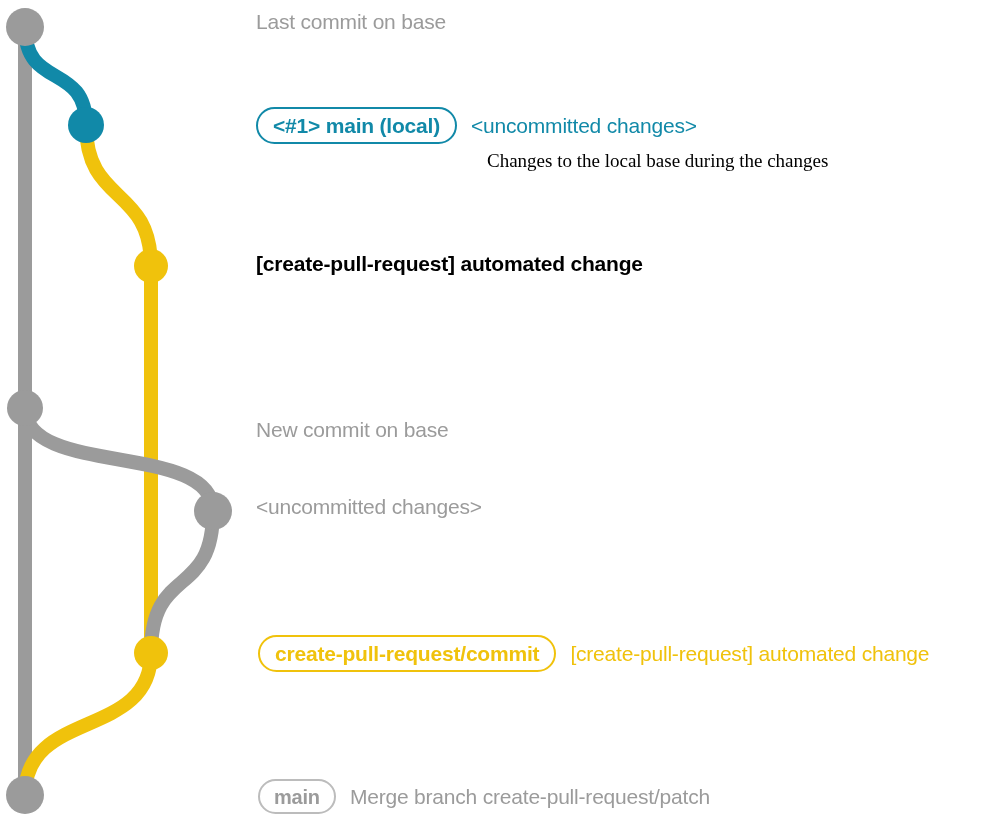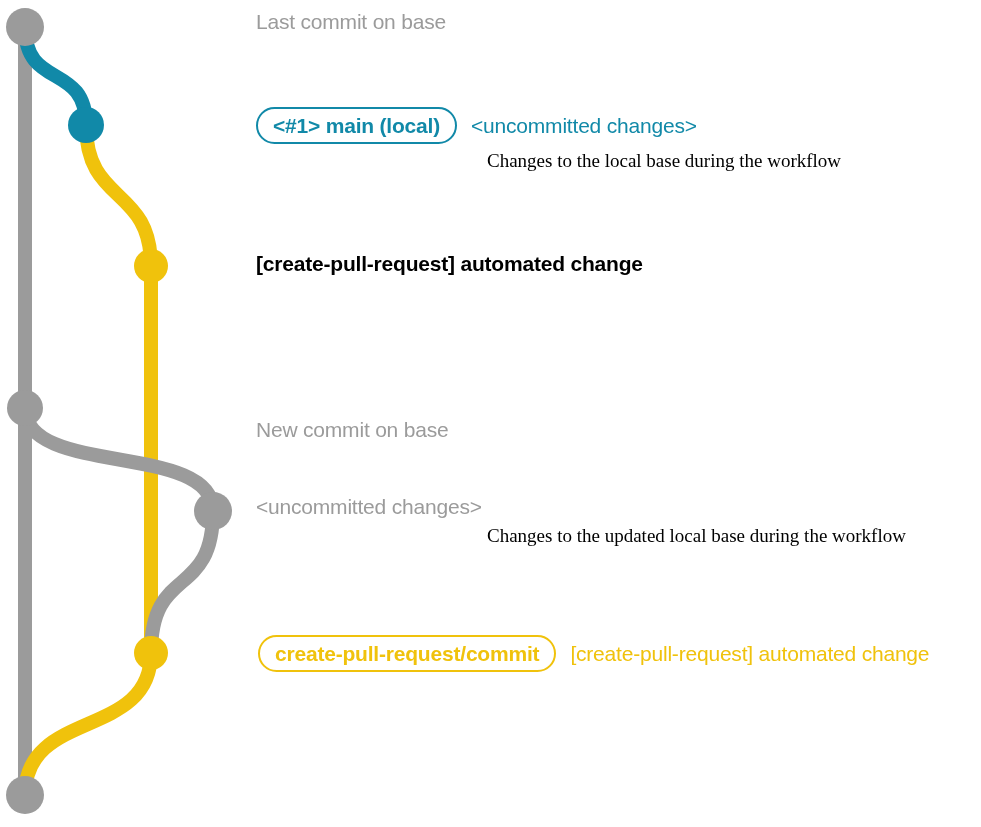--- a/index.html
+++ b/index.html
@@ -151,43 +151,48 @@
     <div class="row-head">
       <span class="heading">Last commit on base</span>
     </div>
   </div>
 
   <div class="row" style="left:256px; top:107px;">
     <div class="row-head">
       <span class="pill pill-blue">&lt;#1&gt; main (local)</span>
       <span class="subject blue">&lt;uncommitted changes&gt;</span>
     </div>
-    <div class="desc" style="margin-left:231px;">Changes to the local base during the workflow</div>
+    <div class="desc" style="margin-left:231px;">Changes to the local base during the changes</div>
   </div>
 
   <div class="row" style="left:256px; top:252px;">
     <div class="row-head">
       <span class="subject-standalone yellow">[create-pull-request] automated change</span>
     </div>
   </div>
 
   <div class="row" style="left:256px; top:418px;">
     <div class="row-head">
       <span class="heading">New commit on base</span>
     </div>
   </div>
 
   <div class="row" style="left:256px; top:495px;">
     <div class="row-head">
       <span class="subject gray">&lt;uncommitted changes&gt;</span>
     </div>
-    <div class="desc" style="margin-left:231px;">Changes to the updated local base during the workflow</div>
   </div>
 
   <div class="row" style="left:258px; top:635px;">
     <div class="row-head">
       <span class="pill pill-yellow">create-pull-request/commit</span>
       <span class="subject yellow">[create-pull-request] automated change</span>
     </div>
   </div>
 
+  <div class="row" style="left:258px; top:779px;">
+    <div class="row-head">
+      <span class="pill pill-gray small">main</span>
+      <span class="subject gray">Merge branch create-pull-request/patch</span>
+    </div>
+  </div>
 
 </div>
 
 </body></html>

